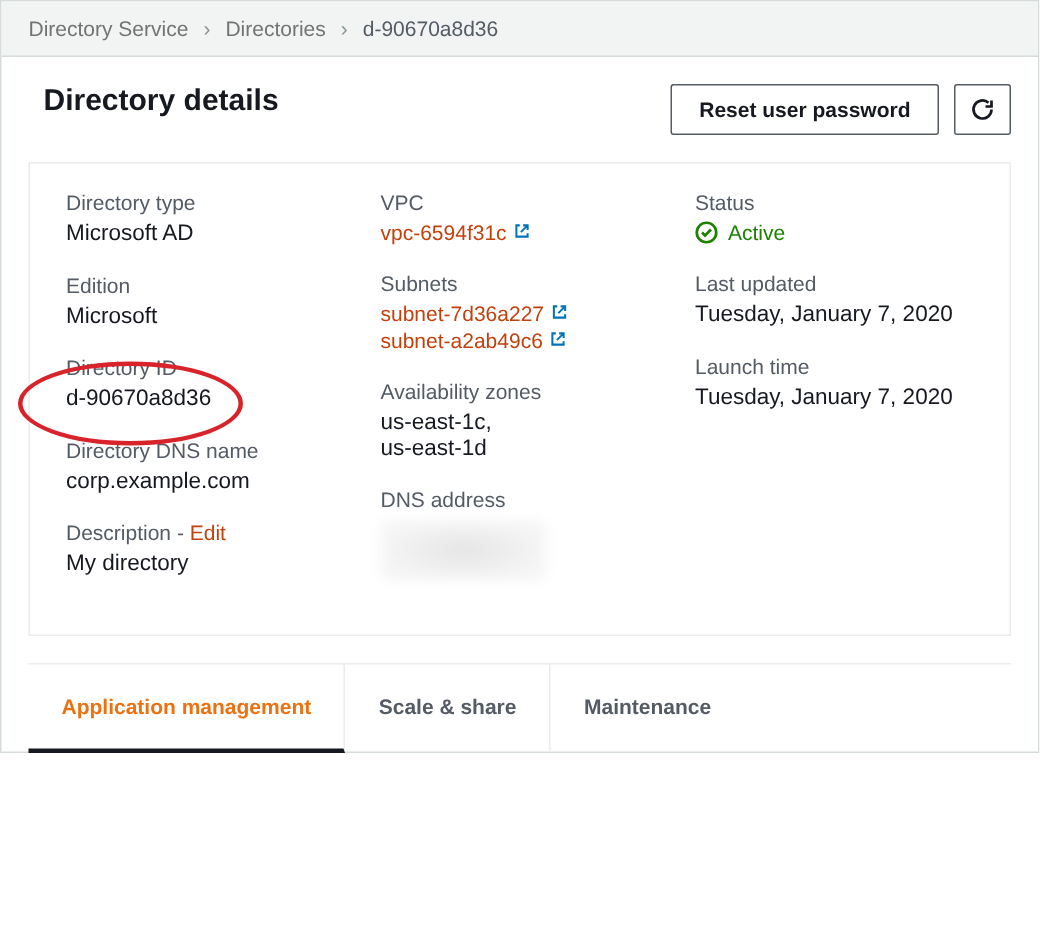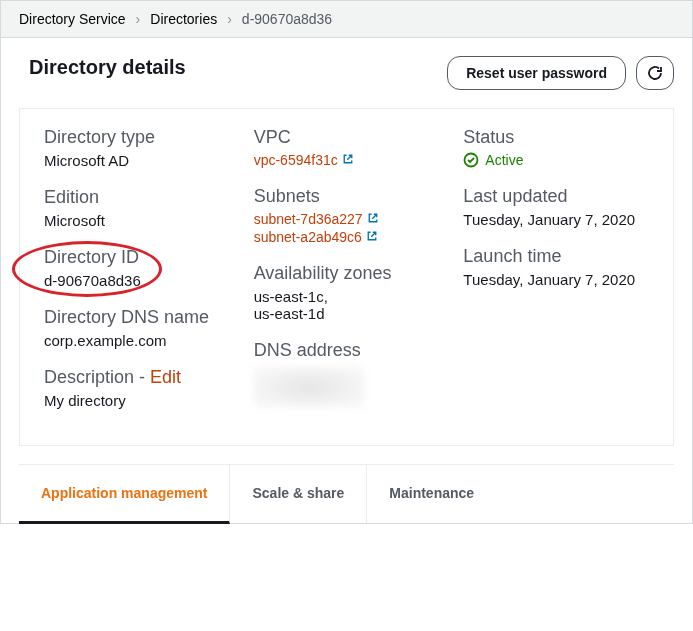--- a/index.html
+++ b/index.html
@@ -1,29 +1,29 @@
 <!DOCTYPE html>
 <html><head>
 <meta charset="utf-8">
 <style>
 * { box-sizing: border-box; margin: 0; padding: 0; }
 body { font-family: "Amazon Ember", "Helvetica Neue", Arial, sans-serif; font-size: 14px; color: #16191f; background: #fff; width: 693px; }
 .frame { border: 1px solid #d5dbdb; width: 693px; }
 .breadcrumbs { background: #f2f3f3; padding: 10px 18px; border-bottom: 1px solid #d5dbdb; display: flex; align-items: center; gap: 10px; }
-.breadcrumbs a { color: #000000; text-decoration: none; }
+.breadcrumbs a { color: #737373; text-decoration: none; }
 .breadcrumbs .chev { color: #879596; }
 .breadcrumbs .current { color: #545b64; }
 .header { display: flex; padding: 18px 18px 18px 28px; }
 .header h1 { font-size: 20px; font-weight: 700; flex: 1; }
-.btn { background: #fff; border: 1px solid #545b64; border-radius: 13px; padding: 8px 18px; font-weight: 700; color: #16191f; font-size: 14px; cursor: pointer; }
+.btn { background: #fff; border: 1px solid #545b64; border-radius: 2px; padding: 8px 18px; font-weight: 700; color: #16191f; font-size: 14px; cursor: pointer; }
 .btn.icon { padding: 8px 10px; margin-left: 10px; display: flex; align-items: center; }
 .panel { margin: 0 18px 18px 18px; border: 1px solid #eaeded; display: flex; padding: 18px 12px; }
 .col { flex: 1; padding: 0 12px; }
 .field { margin-bottom: 18px; }
-.label { color: #545b64; font-size: 18px; margin-bottom: 4px; }
+.label { color: #545b64; font-size: 14px; margin-bottom: 4px; }
 .value { color: #16191f; font-size: 15px; }
 .link { color: #c2410c; text-decoration: none; }
 .linkrow { display: flex; align-items: center; gap: 4px; margin-bottom: 2px; }
 .external svg { width: 12px; height: 12px; }
 .status { display: flex; align-items: center; gap: 6px; color: #1d8102; font-weight: 400; }
 .status svg { width: 16px; height: 16px; }
 .blur { width: 110px; height: 40px; margin-top: 6px; background: radial-gradient(ellipse at center, #e5e5e5 0%, #f5f5f5 70%); filter: blur(4px); border-radius: 6px; }
 .circle { position: absolute; border: 3px solid #d8232a; border-radius: 50%; width: 150px; height: 56px; pointer-events: none; }
 .rel { position: relative; }
 .tabs { margin: 0 18px; border-top: 1px solid #eaeded; display: flex; }

